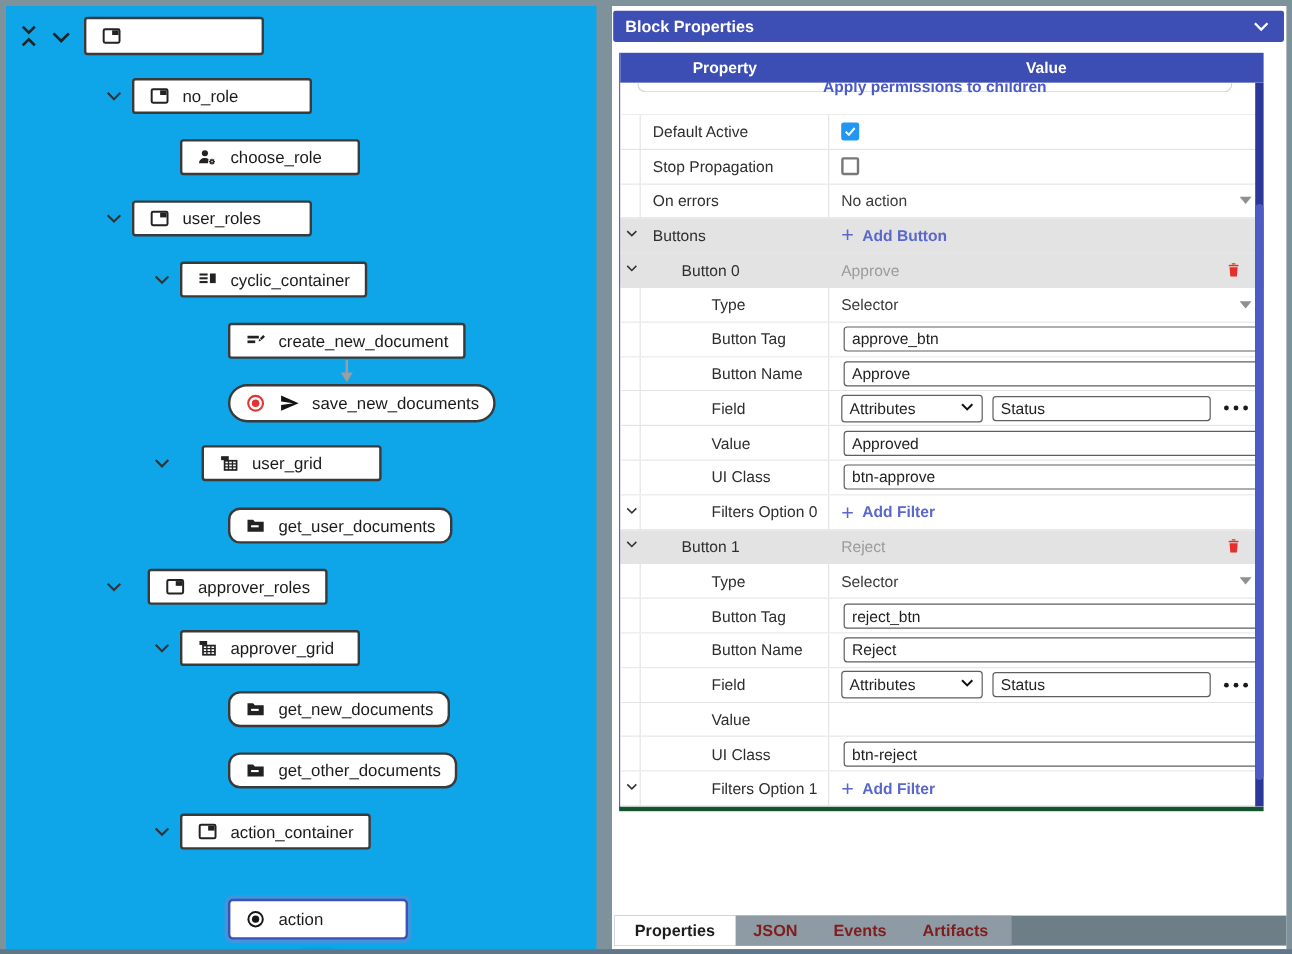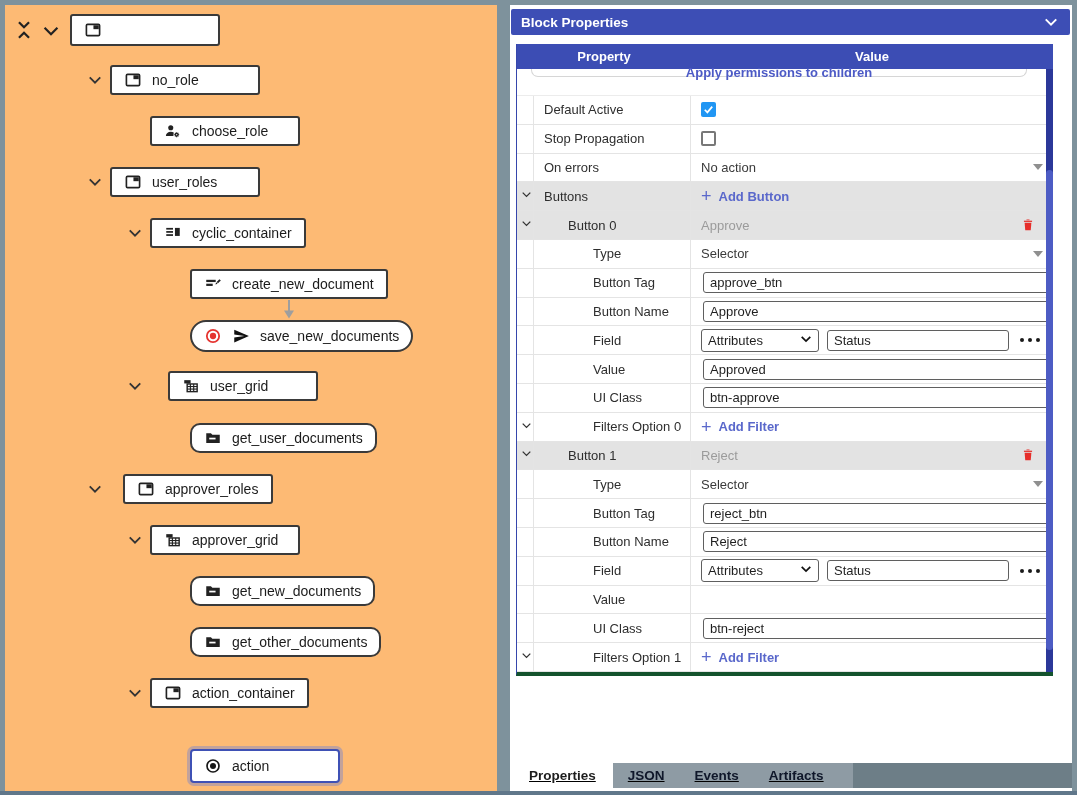--- a/index.html
+++ b/index.html
@@ -2,21 +2,21 @@
 <html><head>
 <meta charset="utf-8">
 <style>
   html,body{margin:0;padding:0;background:#4a4a4a;}
   *{box-sizing:border-box;}
   #screen{position:relative;width:1077px;height:795px;background:#7e929c;
           font-family:"Liberation Sans",sans-serif;overflow:hidden;}
   #bottom-strip{position:absolute;left:0;right:0;bottom:0;height:4px;background:#60778a;}
 
   
-  #left-panel{position:absolute;left:5px;top:5px;width:492px;height:786px;background:#fdba74;overflow:hidden;}
+  #left-panel{position:absolute;left:5px;top:5px;width:492px;height:786px;background:#0ea5e9;overflow:hidden;}
   .tool-icon{position:absolute;width:22px;height:22px;cursor:pointer;}
   .tool-icon svg{width:100%;height:100%;}
   .tnode-wrap{position:absolute;display:flex;align-items:center;gap:9px;}
   .tnode{min-width:150px;height:30px;background:#fff;border:2px solid #3a3a3a;border-radius:3px;
          display:flex;align-items:center;gap:10px;padding:0 12px;font-size:14px;color:#1b1b1b;white-space:nowrap;}
   .tnode.root{height:32px;}
   .tnode.round{border-radius:10px;}
   .tnode.pill{border-radius:16px;height:32px;}
   .tnode.selected{border-color:#3f51b5;border-radius:4px;height:34px;
          box-shadow:0 0 0 3px rgba(121,134,203,.45);}
@@ -69,22 +69,22 @@
   .add-link{display:flex;align-items:center;gap:7px;color:#5a68cb;font-weight:bold;cursor:pointer;}
   .add-plus{font-size:18px;font-weight:normal;line-height:1;}
   .group-val{color:#9b9b9b;}
   .row-trash{position:absolute;right:18px;top:50%;transform:translateY(-50%);cursor:pointer;display:flex;}
   .row-trash svg{width:14px;height:17px;}
   #scroll-track{position:absolute;right:0;top:25px;bottom:0;width:7px;background:#2b3899;}
   #scroll-thumb{position:absolute;left:0;top:101px;width:7px;height:480px;background:#4d5cc4;border-radius:4px;cursor:grab;}
 
   
   #tabbar{position:absolute;left:2px;right:0;bottom:3px;height:25px;display:flex;background:#6d7e87;font-size:13.5px;}
-  #tabs-light{display:flex;background:#8e9ba4;padding-right:14px;text-decoration:underline;}
-  .tab{display:flex;align-items:center;padding:0 15px;color:#0f172a;font-weight:bold;cursor:pointer;}
+  #tabs-light{display:flex;background:#8e9ba4;padding-right:4px;}
+  .tab{display:flex;align-items:center;padding:0 15px;color:#7f1d1d;font-weight:bold;cursor:pointer;}
   .tab.active{background:#fff;color:#1d1d1d;padding:0 17px;}
 </style>
 </head>
 <body>
 
 <div id="screen">
 
   <div id="left-panel">
     <span class="tool-icon" style="left:8px;top:14px;">
       <svg viewBox="0 0 24 24">

